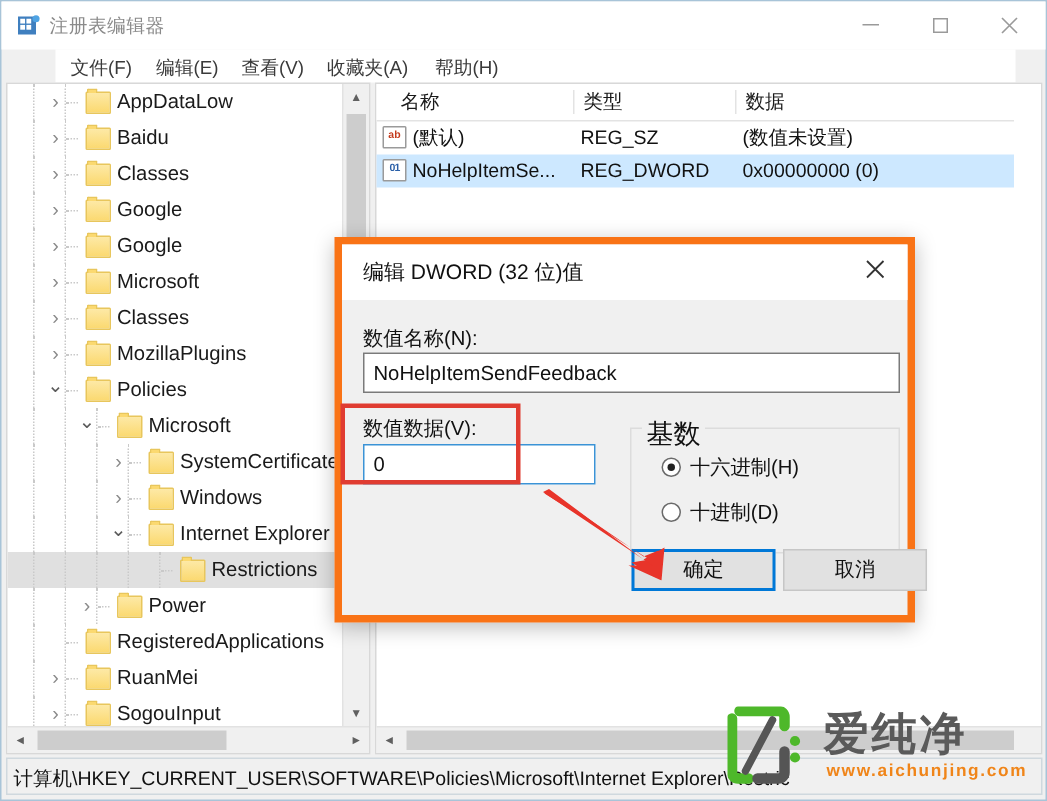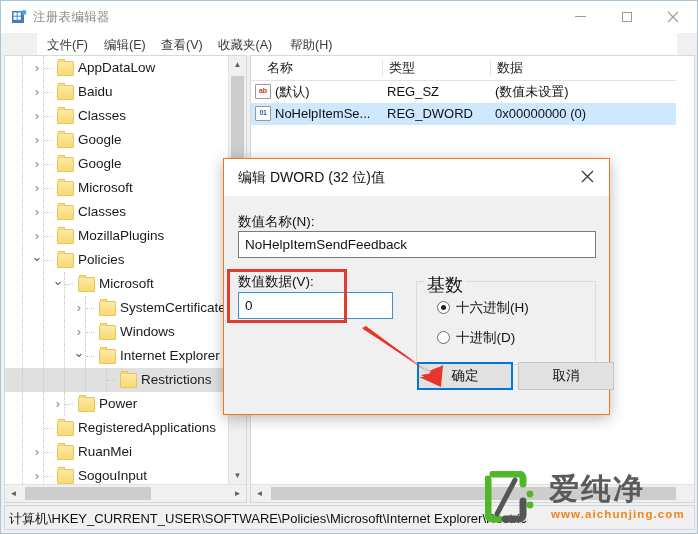--- a/index.html
+++ b/index.html
@@ -67,21 +67,21 @@
          font-size:7px;line-height:7px;font-family:"Liberation Sans",sans-serif;font-weight:bold;text-align:center;padding-top:2px;}
   .vicon.ab{color:#c43b1d;}
   .vicon.bin{color:#2a5fa8;letter-spacing:-.5px;}
 
   
   .statusbar{position:absolute;left:3px;bottom:3px;width:691px;height:25px;background:#f0f0f0;border:1px solid #cfd8de;box-sizing:border-box;}
   .statusbar .txt{position:absolute;left:4px;top:4px;font-size:13px;color:#111;white-space:nowrap;}
 
   
   .dialog{position:absolute;left:222px;top:157px;width:387px;height:257px;background:#f0f0f0;
-          border:1px solid #f97316;box-sizing:border-box;box-shadow:0 3px 14px rgba(0,0,0,.28);}
+          border:5px solid #f97316;box-sizing:border-box;box-shadow:0 3px 14px rgba(0,0,0,.28);}
   .dlg-title{position:absolute;left:0;top:0;right:0;height:37px;background:#ffffff;}
   .dlg-title .t{position:absolute;left:14px;top:10px;font-size:14px;color:#111;}
   .dlg-x{position:absolute;right:0;top:0;width:44px;height:36px;display:flex;align-items:center;justify-content:center;color:#333;font-size:15px;cursor:default;}
   .dlg-lab{position:absolute;font-size:13.5px;color:#111;}
   .dlg-input{position:absolute;background:#fff;border:1px solid #7a7a7a;box-sizing:border-box;
              font-family:"Liberation Sans",sans-serif;font-size:13.5px;color:#111;padding:2px 6px;outline:none;}
   .group{position:absolute;border:1px solid #dcdcdc;box-sizing:border-box;background:transparent;}
   .group-title{position:absolute;font-size:18px;color:#111;background:#f0f0f0;padding:0 3px;}
   .radio{position:absolute;font-size:13.5px;color:#111;cursor:default;}
   .radio .dot{position:absolute;left:0;top:2px;width:13px;height:13px;border-radius:50%;border:1px solid #6a6a6a;background:#fff;box-sizing:border-box;}

